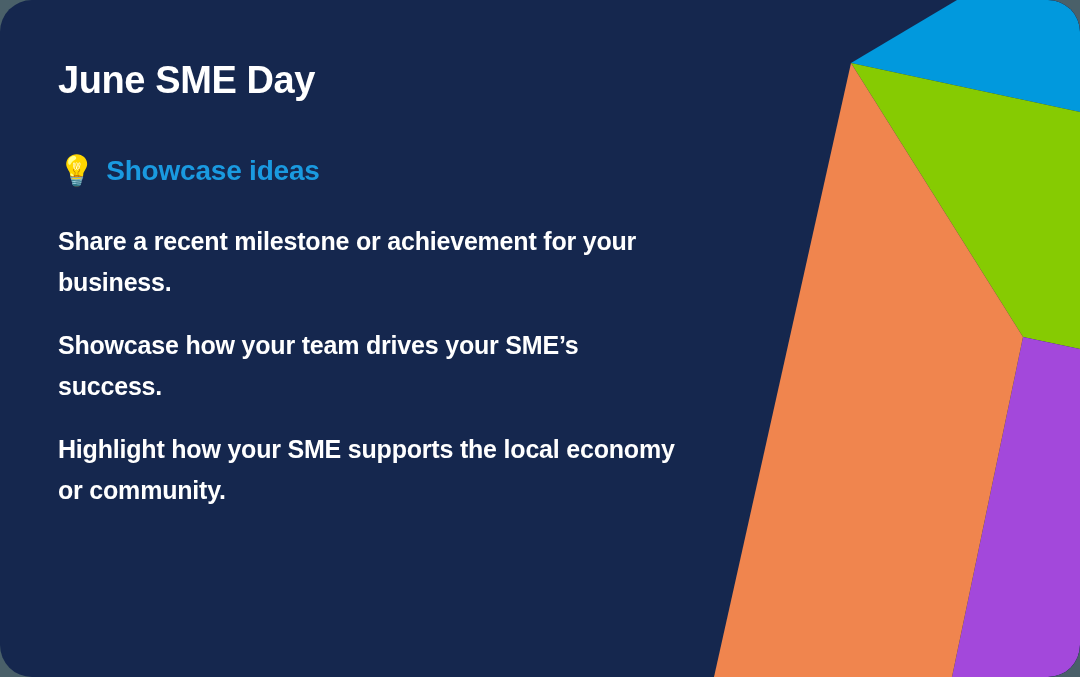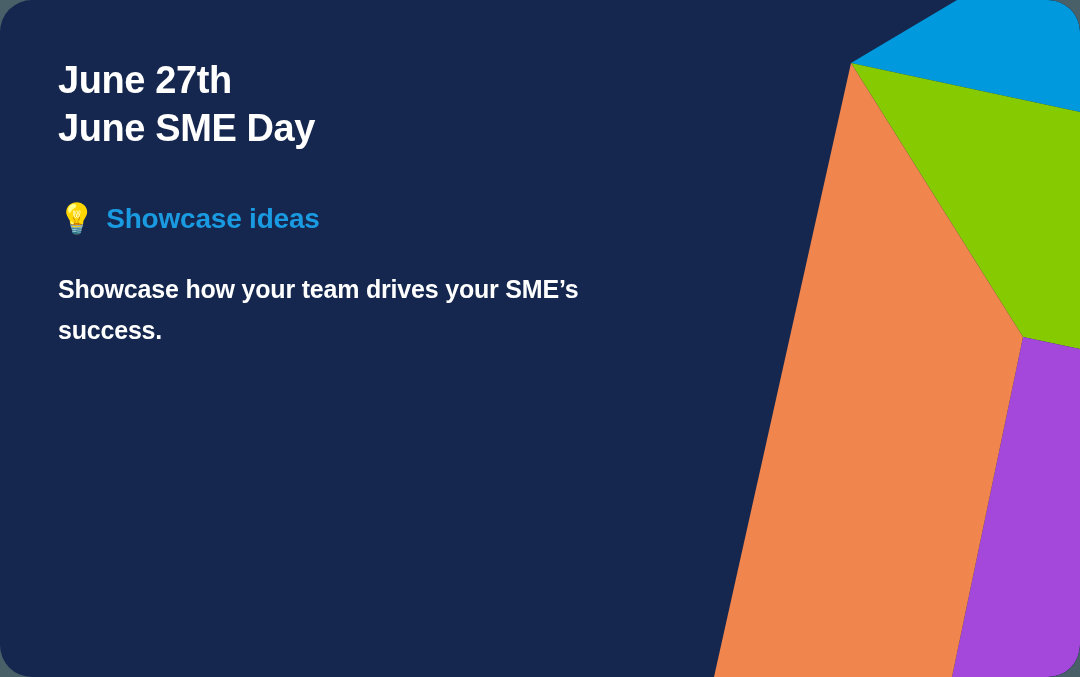--- a/index.html
+++ b/index.html
@@ -75,21 +75,21 @@
     font-size: 25px;
     line-height: 41px;
     font-weight: 700;
     letter-spacing: -0.2px;
   }
   #ideas-list {
     list-style: none;
     margin: 33px 0 0 0;
     padding: 0;
   }
-  #ideas-list li + li { margin-top: 36px; font-style: italic; }
+  #ideas-list li + li { margin-top: 22px; }
 </style>
 </head>
 <body>
 
 <div id="card">
 
   <svg id="artwork" viewBox="0 0 1080 677" preserveAspectRatio="none">
     <defs>
       <clipPath id="cardclip">
         <rect x="0" y="0" width="1080" height="677" rx="32" ry="32"></rect>
@@ -103,29 +103,34 @@
 
       <polygon fill="#a348db" points="1023,337 1080,349 1080,677 952,677"></polygon>
 
       <polygon fill="#f0854e" points="851,63 1023,337 952,677 714,677"></polygon>
     </g>
   </svg>
 
   <div id="content">
 
     <h1 id="title">
-      <span class="line">June 27th</span>
       <span class="line">June SME Day</span>
     </h1>
 
     <div id="ideas-heading">
       <span class="bulb">💡</span>
       <span>Showcase ideas</span>
     </div>
 
     <ul id="ideas-list">
       <li>
+        <p class="idea">Share a recent milestone or achievement for your business.</p>
+      </li>
+      <li>
         <p class="idea">Showcase how your team drives your SME’s success.</p>
+      </li>
+      <li>
+        <p class="idea">Highlight how your SME supports the local economy or community.</p>
       </li>
     </ul>
 
   </div>
 </div>
 
 </body></html>

